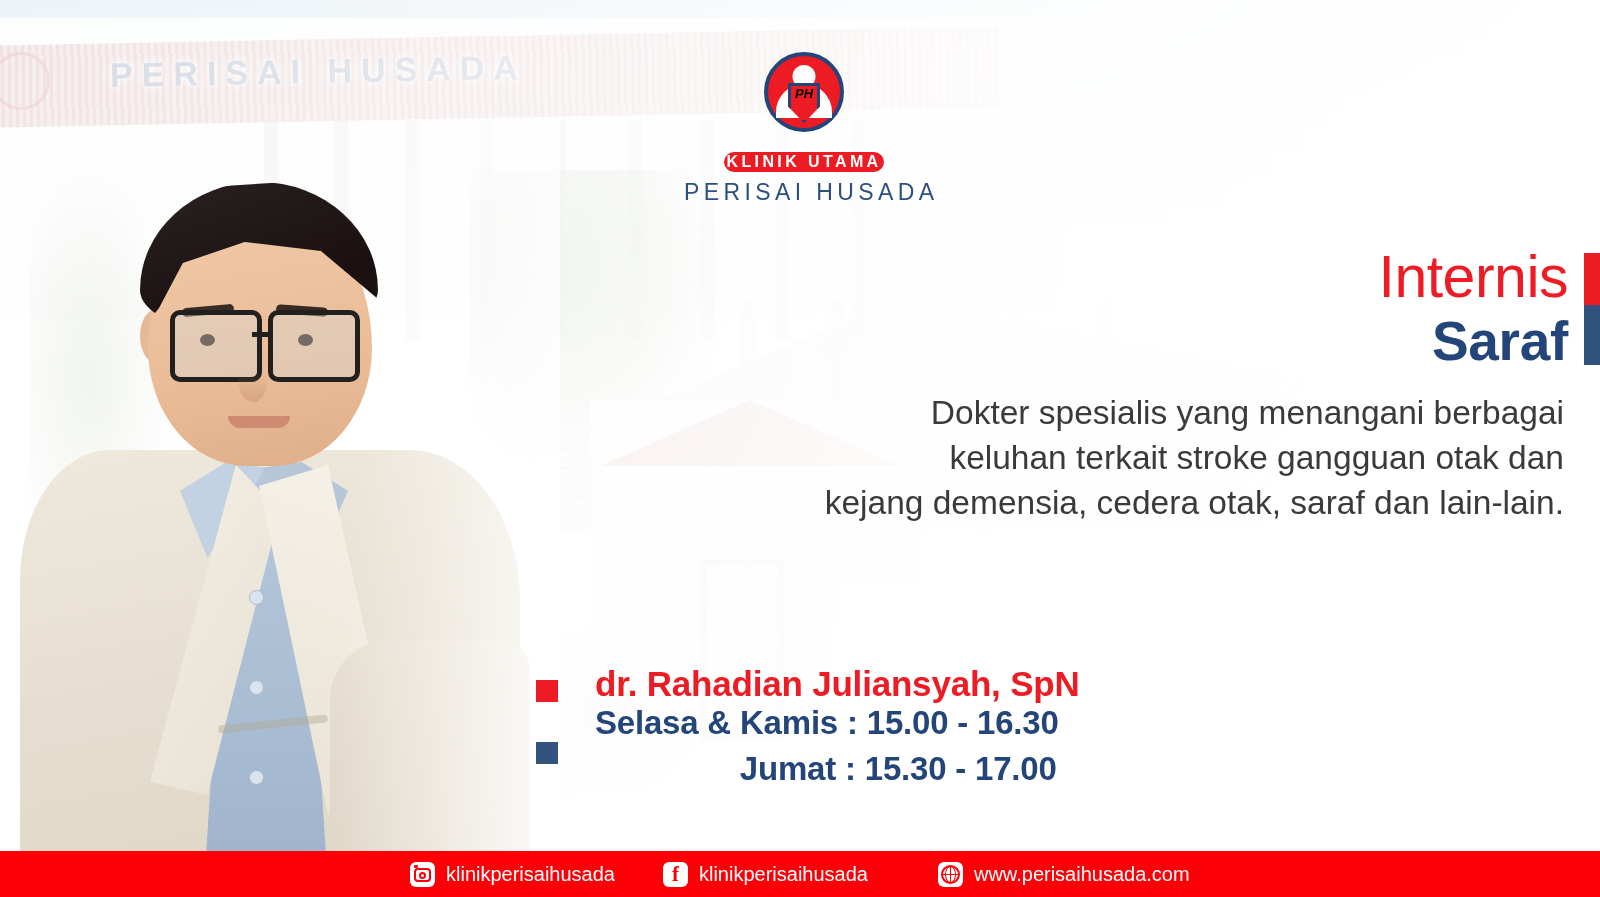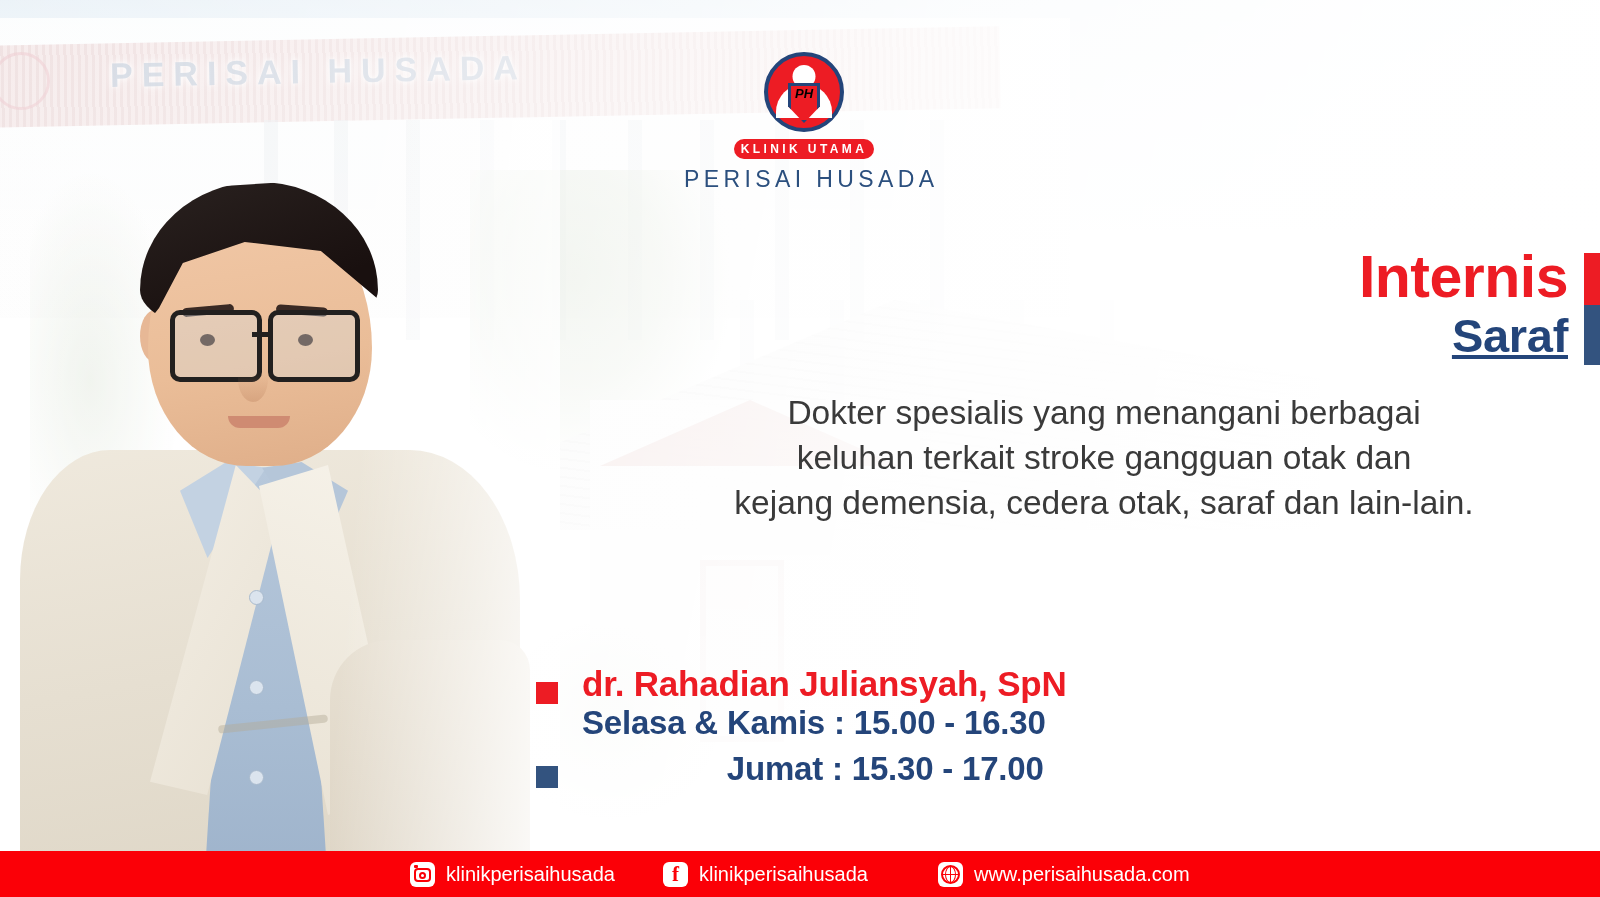--- a/index.html
+++ b/index.html
@@ -355,26 +355,26 @@
     position: absolute;
     left: 50%; top: 30px;
     transform: translateX(-50%);
     font-size: 13px;
     font-weight: 700;
     color: #000000;
     letter-spacing: 0px;
     font-style: italic;
   }
   .logo-ribbon {
-    margin: 7px auto 0;
-    width: 140px; height: 20px;
+    margin: 20px auto 0;
+    width: 160px; height: 20px;
     border-radius: 10px;
     background: #ed1c24;
     color: #ffffff;
-    font-size: 12px;
+    font-size: 16px;
     letter-spacing: 3.4px;
     font-weight: 700;
     line-height: 20px;
   }
   .logo-name {
     margin-top: 7px;
     font-size: 23px;
     letter-spacing: 4.4px;
     font-weight: 400;
     color: #2b4f7e;
@@ -391,57 +391,56 @@
   .accent-navy { height: 60px; background: #33537f; }
 
   
   .title-block {
     position: absolute;
     right: 32px; top: 248px;
     text-align: right;
   }
   .title-main {
     font-size: 59px;
-    font-weight: 700;
+    font-weight: 400;
     color: #ed1c24;
     line-height: 1.0;
     letter-spacing: -0.5px;
   }
   .title-sub {
-    font-size: 47px;
+    font-size: 55px;
     font-weight: 700;
     color: #24457a;
     line-height: 1.25;
     letter-spacing: -0.3px;
-    text-decoration: underline;
   }
 
   
   .desc {
     position: absolute;
     right: 36px; top: 390px;
     width: 920px;
-    text-align: center;
+    text-align: right;
     font-size: 33.5px;
     line-height: 45px;
     color: #3a3a3a;
     font-weight: 300;
   }
   .desc div { white-space: nowrap; }
 
   
   .info-block {
     position: absolute;
     left: 536px; top: 664px;
     width: 560px;
   }
   .info-row {
     display: flex;
-    align-items: flex-end;
-    gap: 24px;
+    align-items: center;
+    gap: 37px;
   }
   .bullet {
     width: 22px; height: 22px;
     flex: 0 0 22px;
     margin-top: 14px;
   }
   .bullet.red { background: #ed1c24; }
   .bullet.navy { background: #33537f; }
   .doc-name {
     font-size: 35px;

